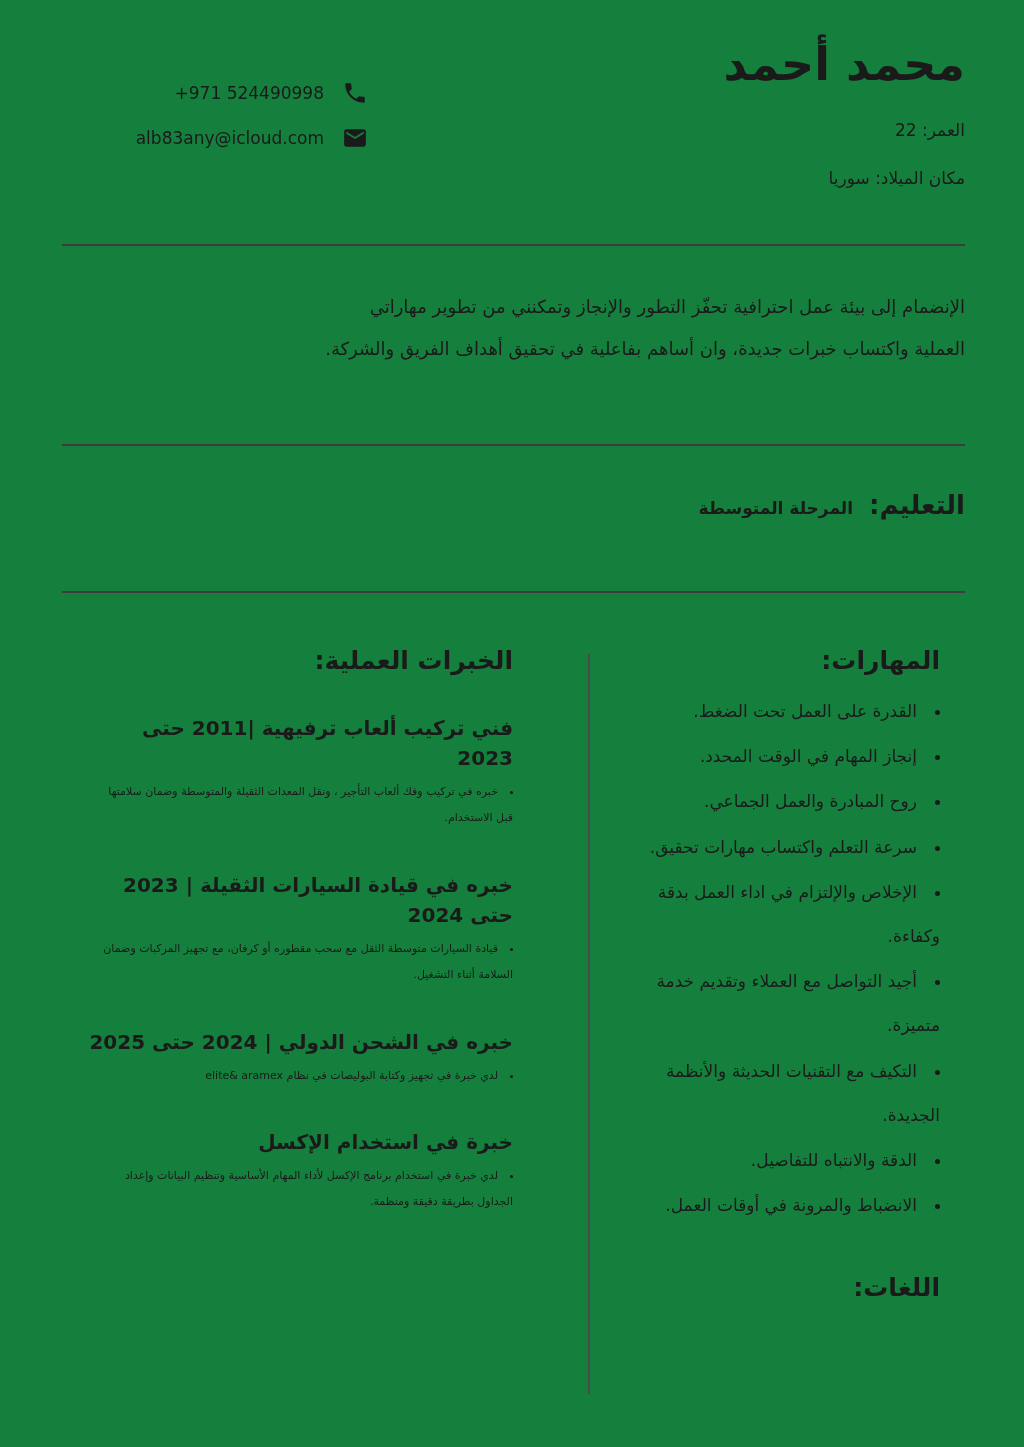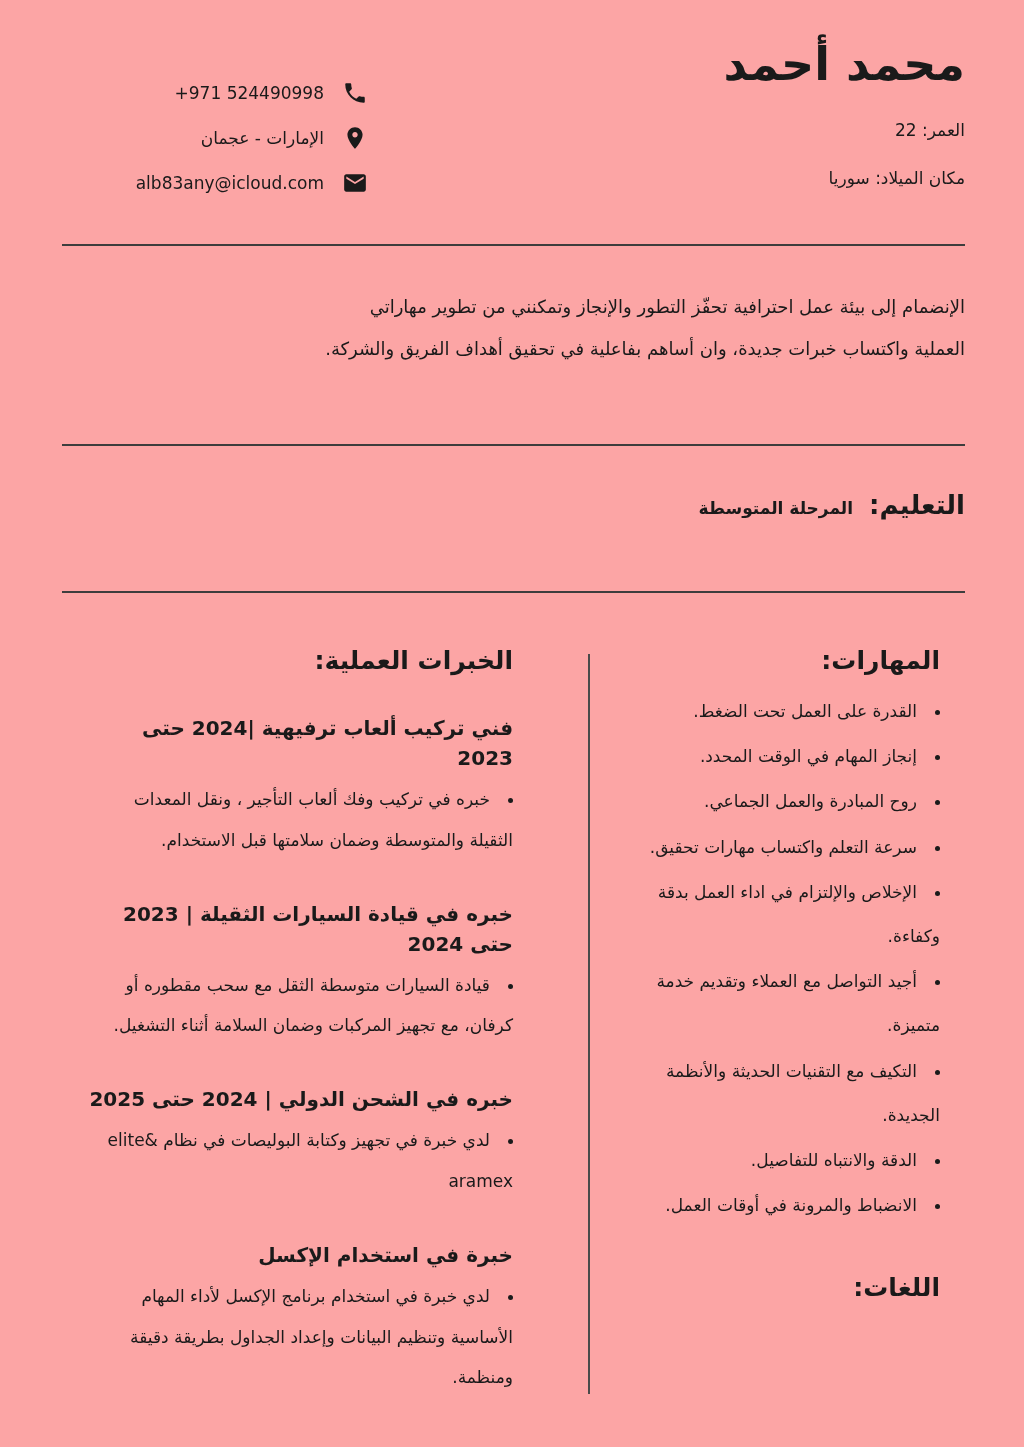--- a/index.html
+++ b/index.html
@@ -1,20 +1,20 @@
 <!DOCTYPE html>
 <html lang="ar" dir="rtl"><head>
 <meta charset="utf-8">
 <style>
   html,body { margin:0; padding:0; background:#e8e8e8; }
   .page {
     position:relative;
     width:1024px; height:1447px;
     margin:0 auto;
-    background:#fca5a5;
+    background:#15803d;
     font-family:"DejaVu Sans", sans-serif;
     color:#1a1a1a;
     direction:rtl;
     overflow:hidden;
   }
 
   
   .id-block { position:absolute; top:36px; right:59px; text-align:right; }
   .person-name { font-size:46px; font-weight:bold; margin:0 0 26px 0; line-height:1.25; letter-spacing:-1px; }
   .meta-line { font-size:17px; margin-bottom:28px; }
@@ -51,21 +51,21 @@
   .skills-col ul, .exp-col ul, .lang-list {
     list-style-position:inside;
     margin:14px 0 0 0;
     padding:0;
   }
   .skills-col li { font-size:17px; line-height:2.6; margin-bottom:1px; }
 
   .job { margin-top:38px; }
   .job h3 { font-size:20px; font-weight:bold; margin:0; line-height:1.5; }
   .job ul { margin-top:6px; }
-  .job li { font-size:17px; line-height:2.4; }
+  .job li { font-size:11px; line-height:2.4; }
 
   .lang-header { margin-top:46px; }
   .lang-list li { font-size:17px; line-height:2.9; }
 
   
   .v-divider { position:absolute; top:654px; left:588px; width:2px; height:740px; background:#4a4a4a; }
 </style>
 </head>
 <body>
 
@@ -76,28 +76,20 @@
     <div class="meta-line">العمر: 22</div>
     <div class="meta-line">مكان الميلاد: سوريا</div>
   </div>
 
   <div class="contact">
     <div class="c-row">
       <span class="c-text">+971 524490998</span>
       <span class="c-icon">
         <svg viewBox="0 0 24 24">
             <path d="M6.62 10.79c1.44 2.83 3.76 5.14 6.59 6.59l2.2-2.2c.27-.27.67-.36 1.02-.24 1.12.37 2.33.57 3.57.57.55 0 1 .45 1 1V20c0 .55-.45 1-1 1-9.39 0-17-7.61-17-17 0-.55.45-1 1-1h3.5c.55 0 1 .45 1 1 0 1.25.2 2.45.57 3.57.11.35.03.74-.25 1.02l-2.2 2.2z"></path>
-          </svg>
-      </span>
-    </div>
-    <div class="c-row">
-      <span class="c-text" style="direction:rtl">الإمارات - عجمان</span>
-      <span class="c-icon">
-        <svg viewBox="0 0 24 24">
-            <path d="M12 2C8.13 2 5 5.13 5 9c0 5.25 7 13 7 13s7-7.75 7-13c0-3.87-3.13-7-7-7zm0 9.5c-1.38 0-2.5-1.12-2.5-2.5s1.12-2.5 2.5-2.5 2.5 1.12 2.5 2.5-1.12 2.5-2.5 2.5z"></path>
           </svg>
       </span>
     </div>
     <div class="c-row">
       <span class="c-text">alb83any@icloud.com</span>
       <span class="c-icon">
         <svg viewBox="0 0 24 24">
             <path d="M20 4H4c-1.1 0-1.99.9-1.99 2L2 18c0 1.1.9 2 2 2h16c1.1 0 2-.9 2-2V6c0-1.1-.9-2-2-2zm0 4l-8 5-8-5V6l8 5 8-5v2z"></path>
           </svg>
       </span>
@@ -145,21 +137,21 @@
         </ul>
 
       <h2 class="col-header lang-header">اللغات:</h2>
     </aside>
 
     <section class="exp-col">
       <h2 class="col-header">الخبرات العملية:</h2>
       <div>
 
           <article class="job">
-            <h3>فني تركيب ألعاب ترفيهية |2024 حتى 2023</h3>
+            <h3>فني تركيب ألعاب ترفيهية |2011 حتى 2023</h3>
             <ul>
               <li>خبره في تركيب وفك ألعاب التأجير ، ونقل المعدات الثقيلة والمتوسطة وضمان سلامتها قبل الاستخدام.</li>
             </ul>
           </article>
 
           <article class="job">
             <h3>خبره في قيادة السيارات الثقيلة | 2023 حتى 2024</h3>
             <ul>
               <li>قيادة السيارات متوسطة الثقل مع سحب مقطوره أو كرفان، مع تجهيز المركبات وضمان السلامة أثناء التشغيل.</li>
             </ul>

